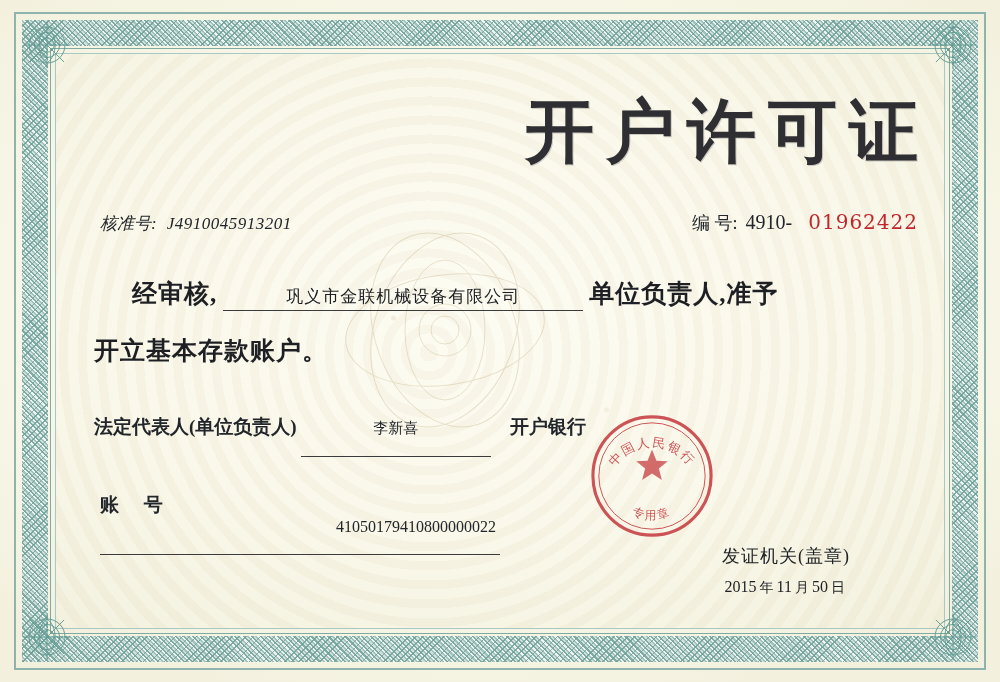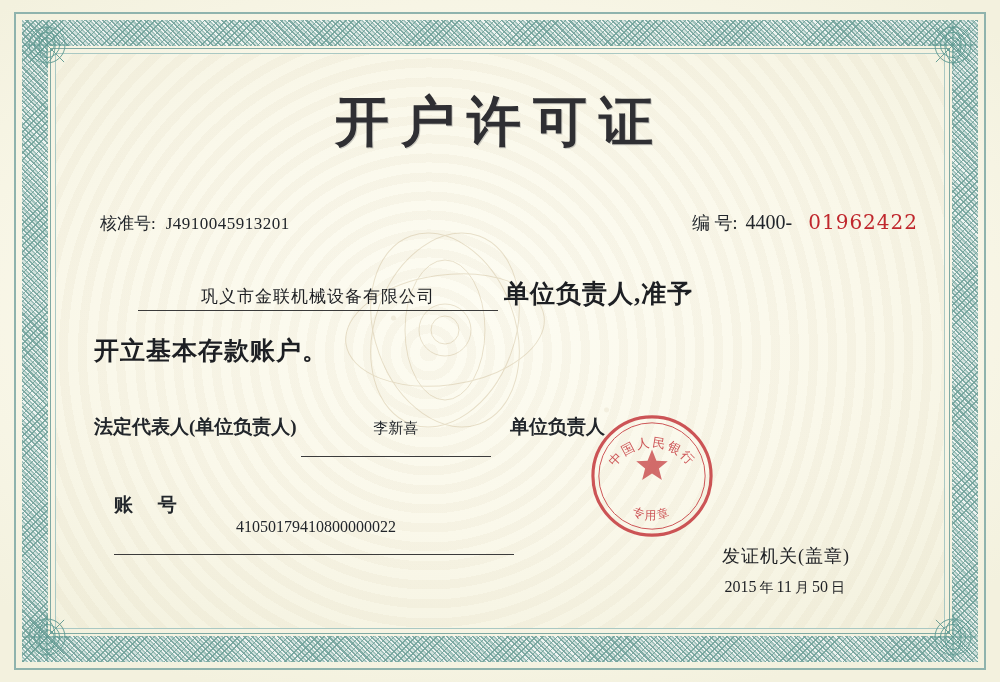--- a/index.html
+++ b/index.html
@@ -91,24 +91,24 @@
     opacity: .30;
     pointer-events: none;
   }
 
   
   .content {
     position: absolute;
     left: 70px; top: 62px; right: 70px; bottom: 62px;
   }
   .title {
-    text-align: center;
+    text-align: right;
     font-family: Liberation Serif, serif;
     font-weight: bold;
-    font-size: 54px;
+    font-size: 69px;
     letter-spacing: 12px;
     color: #2f2f33;
     margin-top: 24px;
     text-shadow: 1px 1px 0 rgba(120,120,120,.35);
   }
   .row {
     position: absolute;
     display: flex;
     align-items: baseline;
     font-size: 17px;
@@ -124,21 +124,21 @@
   }
   .underline {
     border-bottom: 1px solid #3b3b3b;
     display: inline-block;
     text-align: center;
     padding: 0 4px 18px 4px;
     box-sizing: border-box;
   }
 
   
-  .row-approval { left: 30px; top: 150px; }
+  .row-approval { left: 30px; top: 150px; font-style: italic; }
   .row-approval .value { margin-left: 10px; font-size: 17px; letter-spacing: .5px; }
 
   .row-serial { right: 12px; top: 148px; }
   .row-serial .label { font-size: 18px; }
   .row-serial .serial-prefix { margin-left: 8px; font-size: 20px; }
   .row-serial .serial-red {
     color: #c0272d;
     font-size: 20px;
     letter-spacing: 1px;
     margin-left: 16px;
@@ -172,22 +172,22 @@
   .row-rep .label { font-size: 19px; font-weight: bold; text-align: center; }
   .row-rep .value { width: 190px; margin-left: 4px; font-size: 15px; }
   .row-bank { left: 440px; top: 352px; }
   .row-bank .label { font-size: 19px; font-weight: bold; }
   .row-bank .value { width: 290px; margin-left: 4px; font-size: 15px; }
 
   
   .row-account { left: 24px; top: 430px; flex-direction: column; }
   .row-account .label { font-size: 19px; font-weight: bold; letter-spacing: 10px; }
   .row-account .value {
-    width: 400px; margin-left: 20px; font-size: 16px;
-    text-align: center; padding-left: 8px;
+    width: 400px; margin-left: 6px; font-size: 16px;
+    text-align: right; padding-left: 8px;
   }
 
   
   .issuer {
     position: absolute;
     right: 80px; top: 482px;
     font-size: 18px;
     color: #1d1f23;
     letter-spacing: 1px;
   }
@@ -273,38 +273,39 @@
 
     <div class="title">开户许可证</div>
 
     <div class="row row-approval">
       <span class="label">核准号:</span>
       <span class="value">J4910045913201</span>
     </div>
 
     <div class="row row-serial">
       <span class="label">编 号:</span>
-      <span class="serial-prefix">4400-</span>
+      <span class="serial-prefix">4910-</span>
       <span class="serial-red">01962422</span>
     </div>
 
     <div class="body-line1">
+      <span>经审核,</span>
       <span class="company underline">巩义市金联机械设备有限公司</span>
       <span>单位负责人,准予</span>
     </div>
 
     <div class="body-line2">开立基本存款账户。</div>
 
     <div class="row row-rep">
       <span class="label">法定代表人(单位负责人)</span>
       <span class="value underline">李新喜</span>
     </div>
 
     <div class="row row-bank">
-      <span class="label">单位负责人</span>
+      <span class="label">开户银行</span>
     </div>
 
     <div class="row row-account">
       <span class="label">账 号</span>
       <span class="value underline">41050179410800000022</span>
     </div>
 
     <div class="issuer">发证机关(盖章)</div>
 
     <div class="issue-date">

